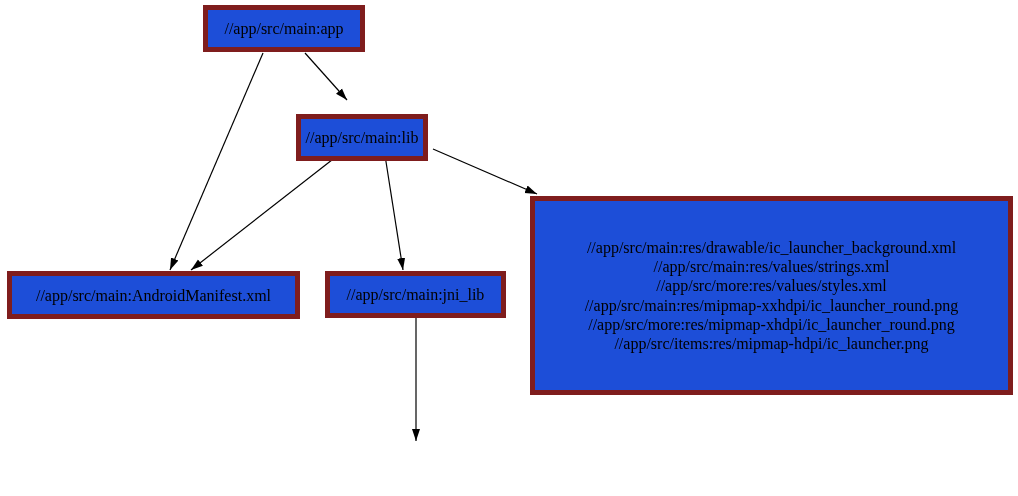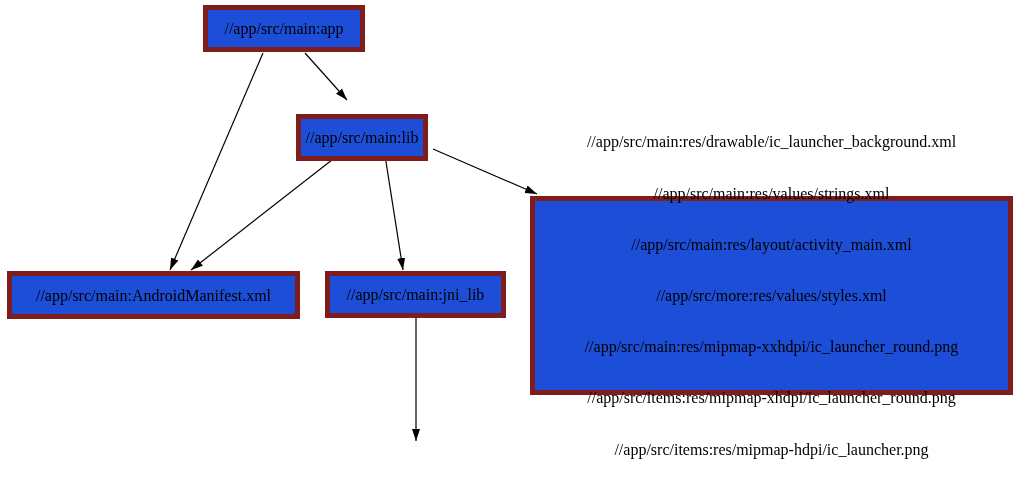--- a/index.html
+++ b/index.html
@@ -38,21 +38,20 @@
     justify-content: center;
     text-align: center;
     font-size: 16px;
     line-height: 19px;
     white-space: nowrap;
   }
   .node.multiline {
     flex-direction: column;
     justify-content: center;
     padding: 20px 6px;
-    gap: 32px;
   }
   .node.multiline .res-line {
     display: block;
     font-size: 16px;
     line-height: 19.2px;
   }
   #node-app      { left: 203px; top: 5px;   width: 162px; height: 47px; }
   #node-lib      { left: 296px; top: 101px; width: 132px; height: 47px; margin-top: 13px; }
   #node-manifest { left: 7px;   top: 271px; width: 293px; height: 48px; }
   #node-jni      { left: 325px; top: 271px; width: 181px; height: 47px; }
@@ -90,21 +89,20 @@
     <span>//app/src/main:AndroidManifest.xml</span>
   </div>
 
   <div class="node" id="node-jni">
     <span>//app/src/main:jni_lib</span>
   </div>
 
   <div class="node multiline" id="node-res">
     <span class="res-line">//app/src/main:res/drawable/ic_launcher_background.xml</span>
     <span class="res-line">//app/src/main:res/values/strings.xml</span>
-    <span class="res-line">//app/src/main:res/layout/activity_main.xml</span>
     <span class="res-line">//app/src/more:res/values/styles.xml</span>
     <span class="res-line">//app/src/main:res/mipmap-xxhdpi/ic_launcher_round.png</span>
-    <span class="res-line">//app/src/items:res/mipmap-xhdpi/ic_launcher_round.png</span>
+    <span class="res-line">//app/src/more:res/mipmap-xhdpi/ic_launcher_round.png</span>
     <span class="res-line">//app/src/items:res/mipmap-hdpi/ic_launcher.png</span>
   </div>
 
 
 </div>
 
 </body></html>

